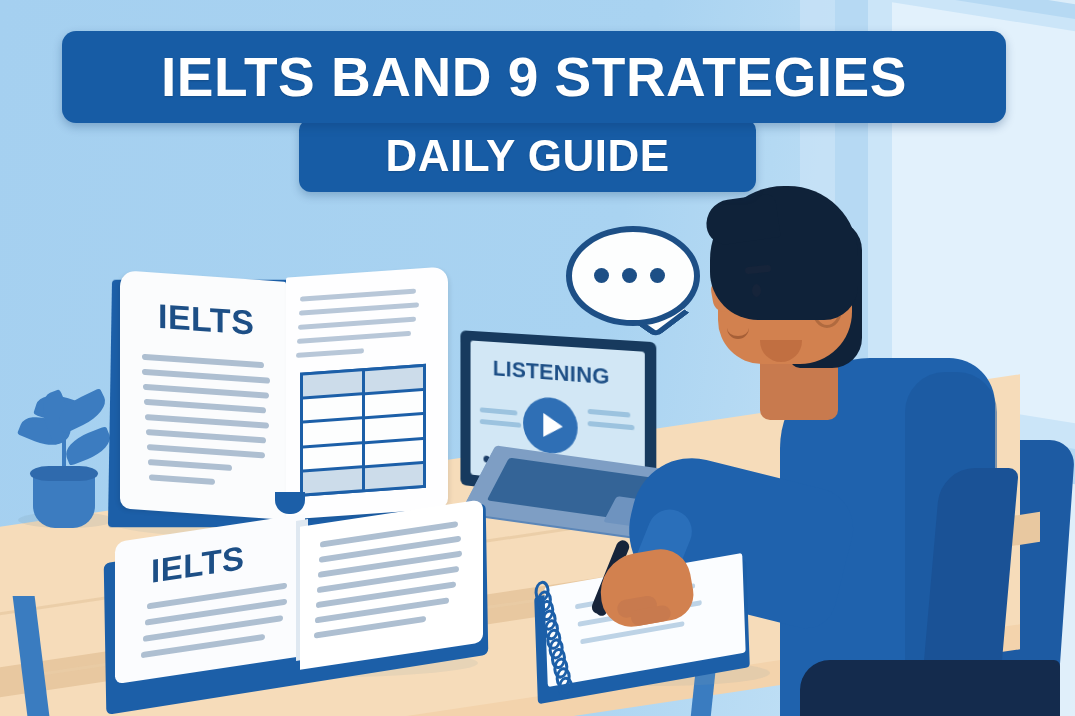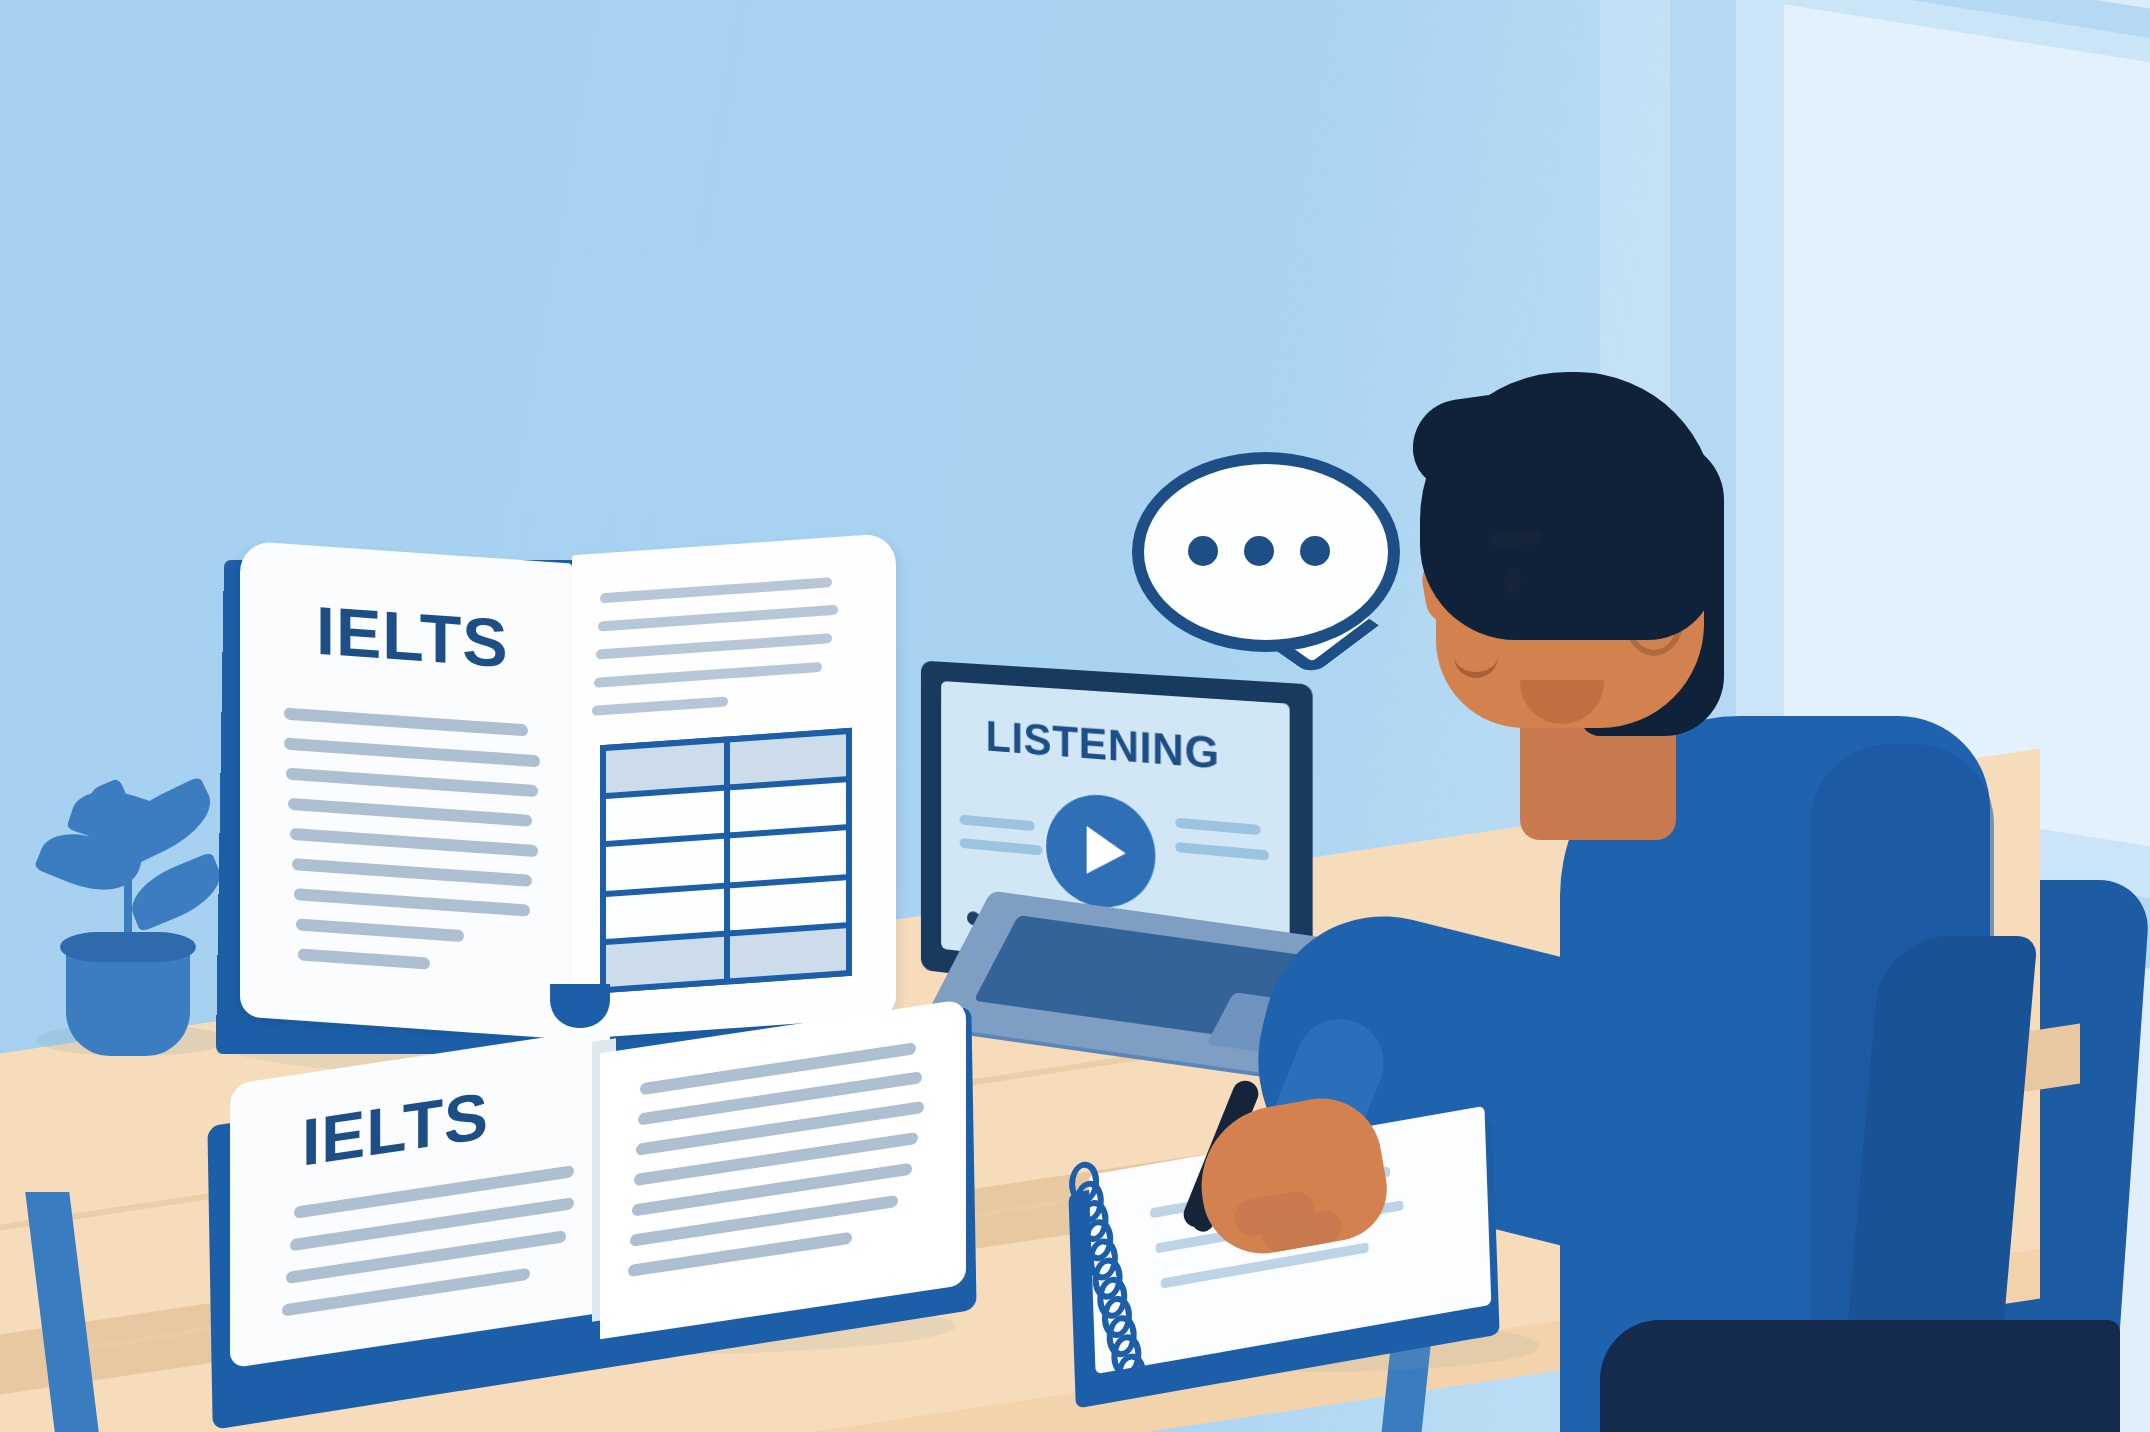--- a/index.html
+++ b/index.html
@@ -325,14 +325,20 @@
   <div class="abs pen"></div>
   <div class="abs pen-tip"></div>
   <div class="abs hand">
     <div class="finger" style="left:14px;top:44px;width:40px;height:18px;"></div>
     <div class="finger" style="left:26px;top:56px;width:40px;height:16px;"></div>
   </div>
 
   <div class="abs chair-back2"></div>
   <div class="abs pants"></div>
 
+  <div class="abs banner" id="banner2">
+    <span>DAILY GUIDE</span>
+  </div>
+  <div class="abs banner" id="banner1">
+    <span>IELTS BAND 9 STRATEGIES</span>
+  </div>
 
 </div>
 
 </body></html>

